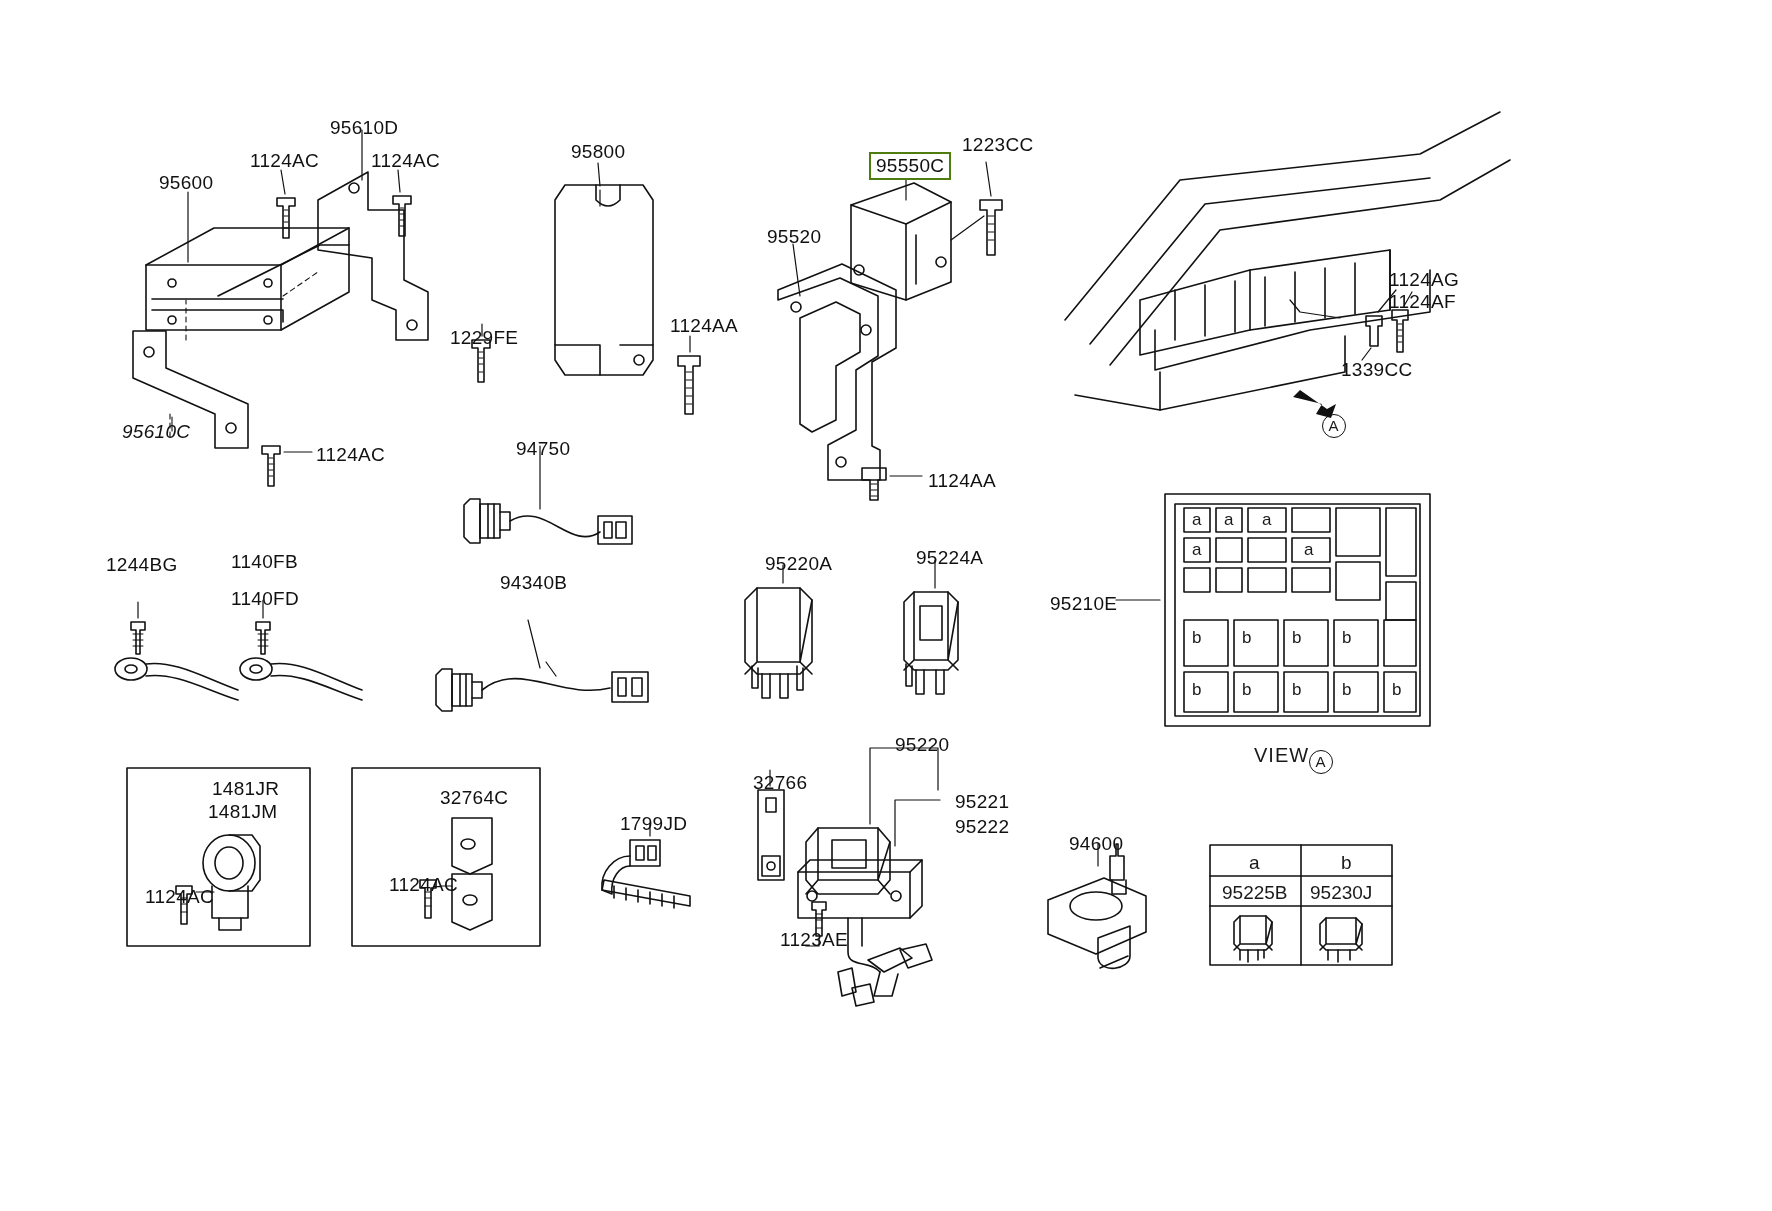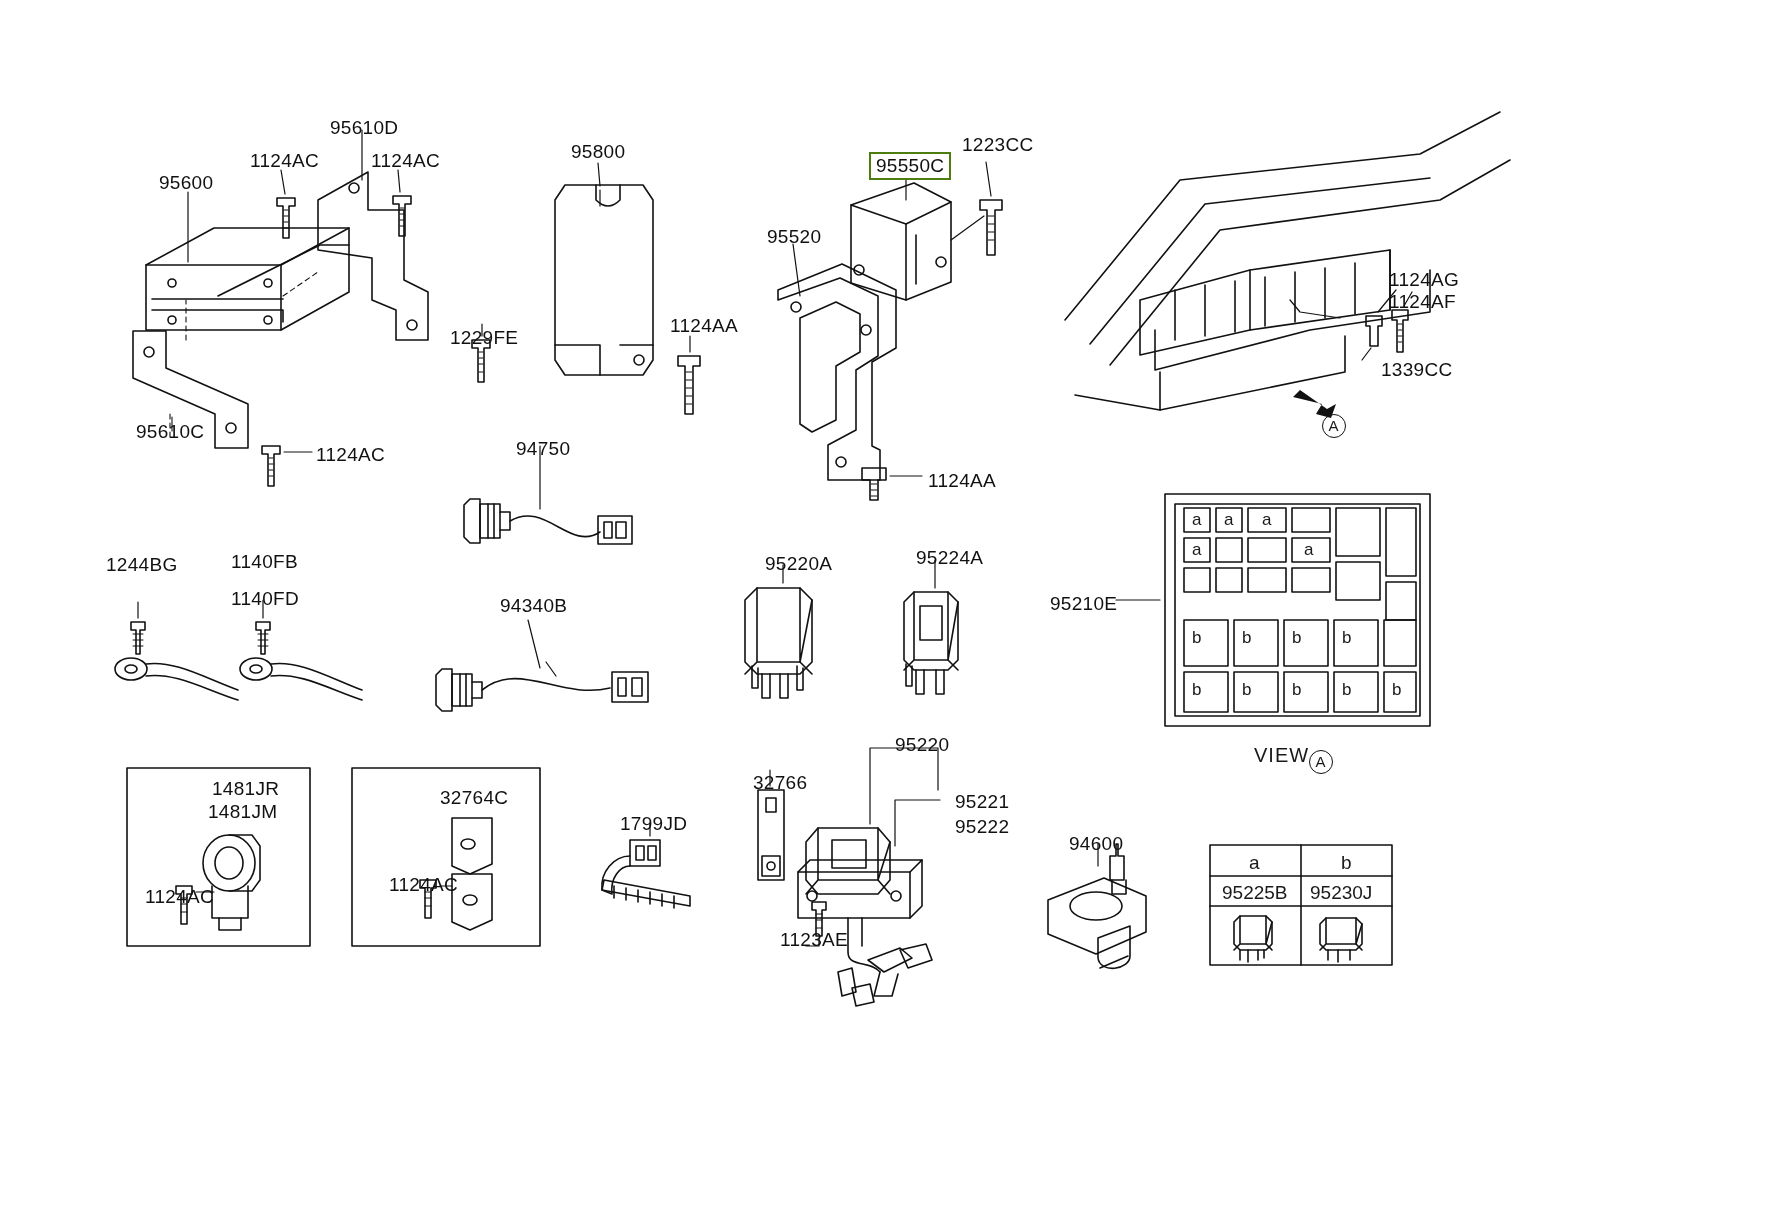--- a/index.html
+++ b/index.html
@@ -290,32 +290,32 @@
 <div class="lbl" style="left:250px;top:150px;">1124AC</div>
 <div class="lbl" style="left:371px;top:150px;">1124AC</div>
 <div class="lbl" style="left:571px;top:141px;">95800</div>
 <div class="lbl" style="left:962px;top:134px;">1223CC</div>
 <div class="lbl" style="left:159px;top:172px;">95600</div>
 <div class="lbl" style="left:767px;top:226px;">95520</div>
 <div class="lbl" style="left:1389px;top:269px;">1124AG</div>
 <div class="lbl" style="left:1389px;top:291px;text-align:right;">1124AF</div>
 <div class="lbl" style="left:450px;top:315px;margin-top:12px;">1229FE</div>
 <div class="lbl" style="left:670px;top:315px;">1124AA</div>
-<div class="lbl" style="left:1341px;top:359px;margin-left:40px;">1339CC</div>
-<div class="lbl" style="left:136px;top:421px;">95610C</div>
+<div class="lbl" style="left:1341px;top:359px;">1339CC</div>
+<div class="lbl" style="left:122px;top:421px;font-style:italic;">95610C</div>
 <div class="lbl" style="left:516px;top:438px;">94750</div>
 <div class="lbl" style="left:316px;top:444px;">1124AC</div>
 <div class="lbl" style="left:928px;top:470px;">1124AA</div>
 <div class="lbl" style="left:106px;top:554px;">1244BG</div>
 <div class="lbl" style="left:231px;top:551px;">1140FB</div>
 <div class="lbl" style="left:231px;top:573px;margin-top:15px;">1140FD</div>
 <div class="lbl" style="left:765px;top:553px;">95220A</div>
 <div class="lbl" style="left:916px;top:547px;">95224A</div>
 <div class="lbl" style="left:1050px;top:593px;">95210E</div>
-<div class="lbl" style="left:500px;top:595px;">94340B</div>
+<div class="lbl" style="left:500px;top:572px;">94340B</div>
 <div class="lbl" style="left:895px;top:734px;">95220</div>
 <div class="lbl" style="left:753px;top:772px;">32766</div>
 <div class="lbl" style="left:212px;top:778px;">1481JR</div>
 <div class="lbl" style="left:208px;top:801px;">1481JM</div>
 <div class="lbl" style="left:955px;top:791px;">95221</div>
 <div class="lbl" style="left:440px;top:787px;">32764C</div>
 <div class="lbl" style="left:620px;top:813px;">1799JD</div>
 <div class="lbl" style="left:955px;top:816px;">95222</div>
 <div class="lbl" style="left:1069px;top:833px;">94600</div>
 <div class="lbl" style="left:145px;top:886px;">1124AC</div>

